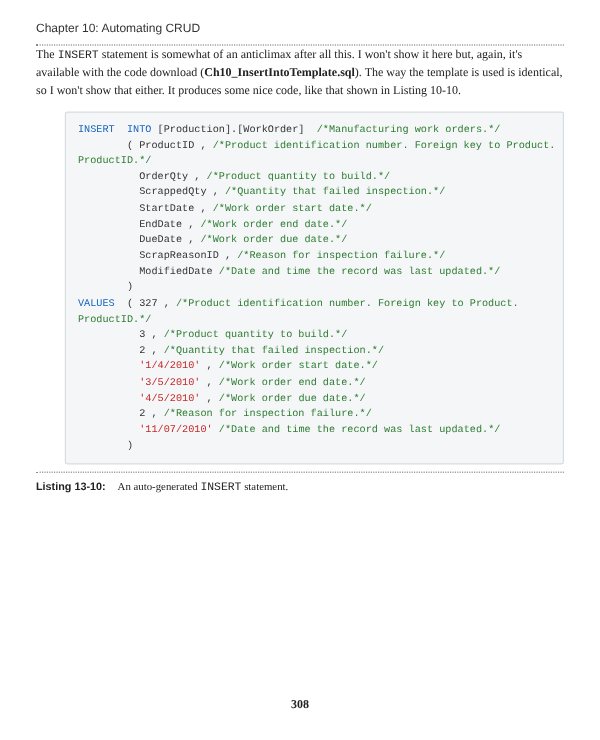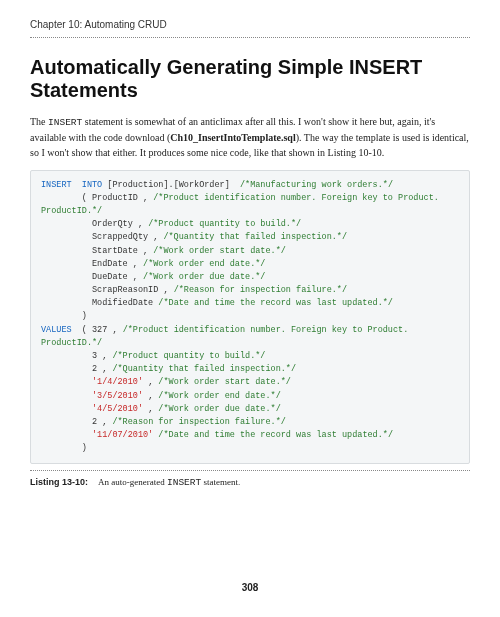--- a/index.html
+++ b/index.html
@@ -12,21 +12,20 @@
     padding: 18px 30px 10px 30px;
     font-size: 10px;
     line-height: 1.45;
   }
   .chapter-header {
     font-family: 'Segoe UI', 'Helvetica Neue', Arial, sans-serif;
     font-size: 10px;
     color: #333;
     padding-bottom: 4px;
     border-bottom: 1px dotted #888;
-    margin-bottom: 18px;
   }
   h1 {
     font-family: 'Segoe UI Semibold', 'Segoe UI', 'Helvetica Neue', Arial, sans-serif;
     font-weight: 700;
     font-size: 20px;
     line-height: 1.15;
     color: #111;
     margin-bottom: 12px;
   }
   p.body {
@@ -46,20 +45,21 @@
     border-radius: 2px;
     padding: 8px 10px 8px 10px;
     font-family: 'Consolas', 'Courier New', monospace;
     font-size: 8.5px;
     line-height: 1.55;
     white-space: pre;
     overflow: hidden;
     margin-top: 6px;
     margin-bottom: 6px;
     color: #333;
+    margin-left: 24px;
   }
   .kw { color: #1565c0; }
   .cm { color: #2e7d32; }
   .str { color: #c62828; }
   .listing-caption {
     border-top: 1px dotted #888;
     padding-top: 5px;
     font-size: 9px;
     margin-bottom: 14px;
   }
@@ -67,36 +67,35 @@
     font-family: 'Segoe UI Semibold', 'Segoe UI', Arial, sans-serif;
     font-weight: 700;
     font-size: 9px;
   }
   .listing-text {
     font-family: Georgia, serif;
     margin-left: 10px;
   }
   .page-num {
     text-align: center;
-    font-family: Liberation Sans, sans-serif;
+    font-family: Liberation Serif, serif;
     font-weight: 700;
     font-size: 10px;
     position: absolute;
     left: 0; right: 0;
     bottom: 12px;
   }
   .page { position: relative; width: 100%; height: 100%; }
 </style>
 </head>
 <body>
 <div class="page">
 
 <div class="chapter-header">Chapter 10: Automating CRUD</div>
 
-<h1>Automatically Generating Simple INSERT Statements</h1>
 
 <p class="body">
   <span>The </span><span class="mono-inline">INSERT</span><span> statement is somewhat of an anticlimax after all this. I won't show it here but, again, it's available with the code download (</span><span class="bold">Ch10_InsertIntoTemplate.sql</span><span>). The way the template is used is identical, so I won't show that either. It produces some nice code, like that shown in Listing 10-10.</span>
 </p>
 
 <div class="code-block"><span class="kw">INSERT</span><span class="kw">  INTO</span><span> [Production].[WorkOrder]  </span><span class="cm">/*Manufacturing work orders.*/</span>
 <span>        ( ProductID , </span><span class="cm">/*Product identification number. Foreign key to Product.</span>
 <span class="cm">ProductID.*/</span>
 <span>          OrderQty , </span><span class="cm">/*Product quantity to build.*/</span>
 <span>          ScrappedQty , </span><span class="cm">/*Quantity that failed inspection.*/</span>

